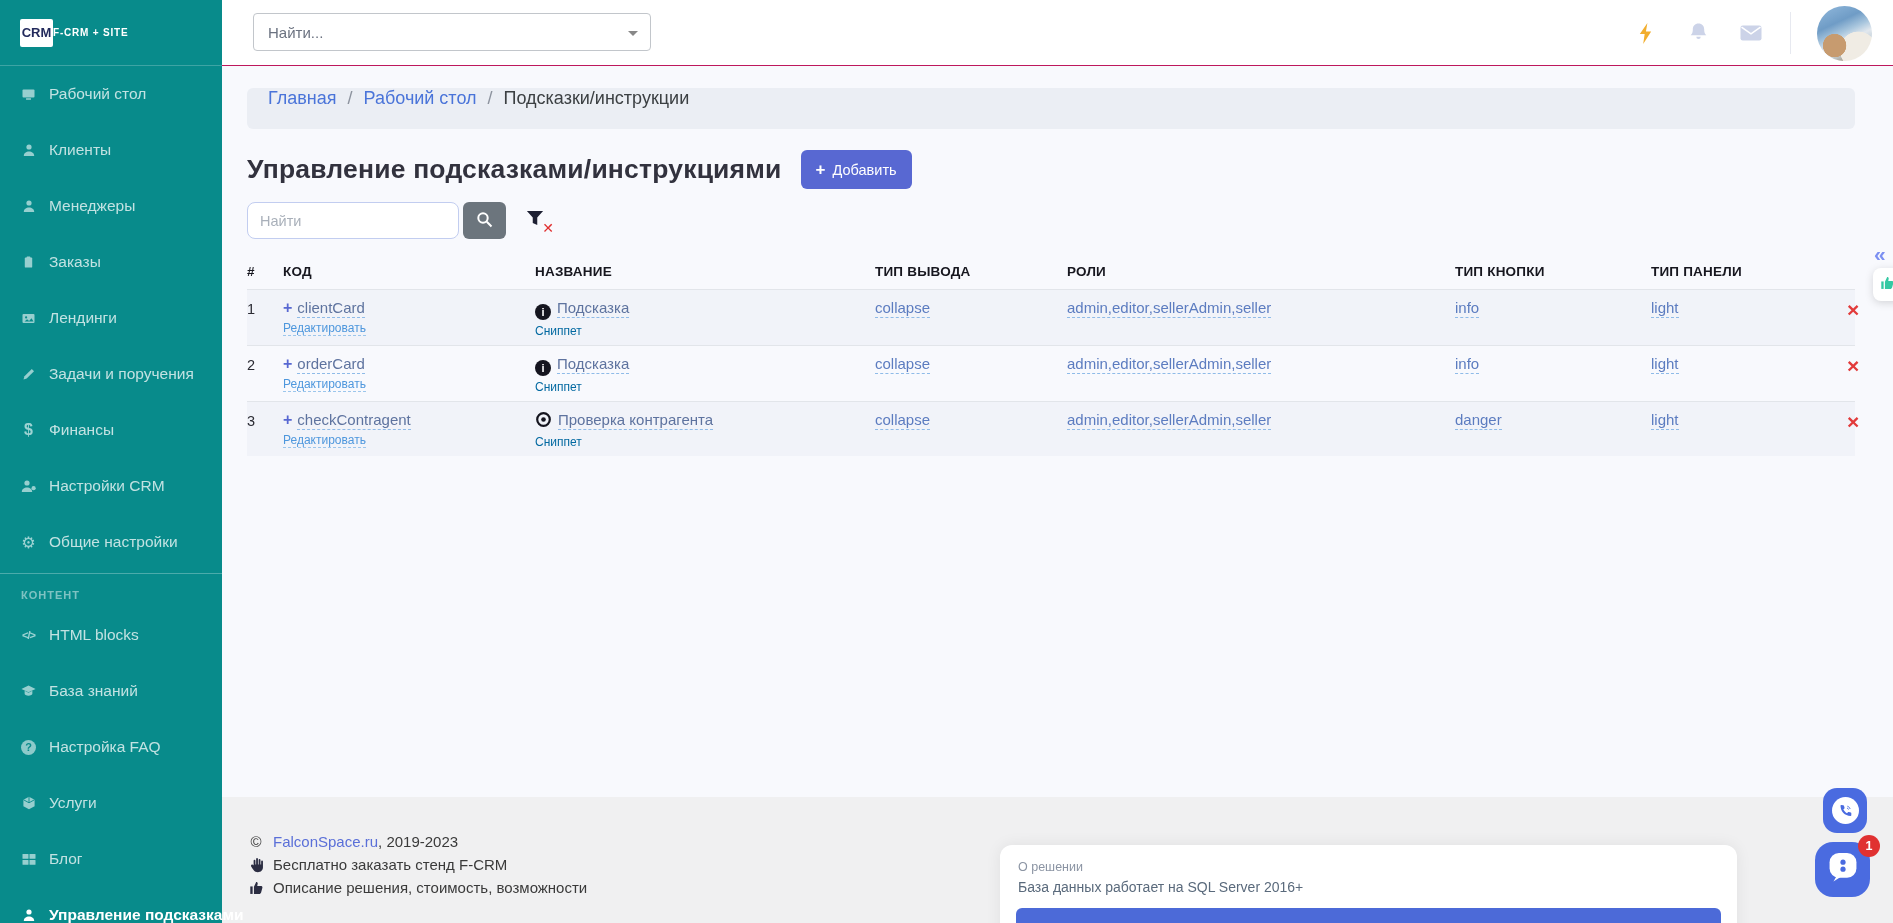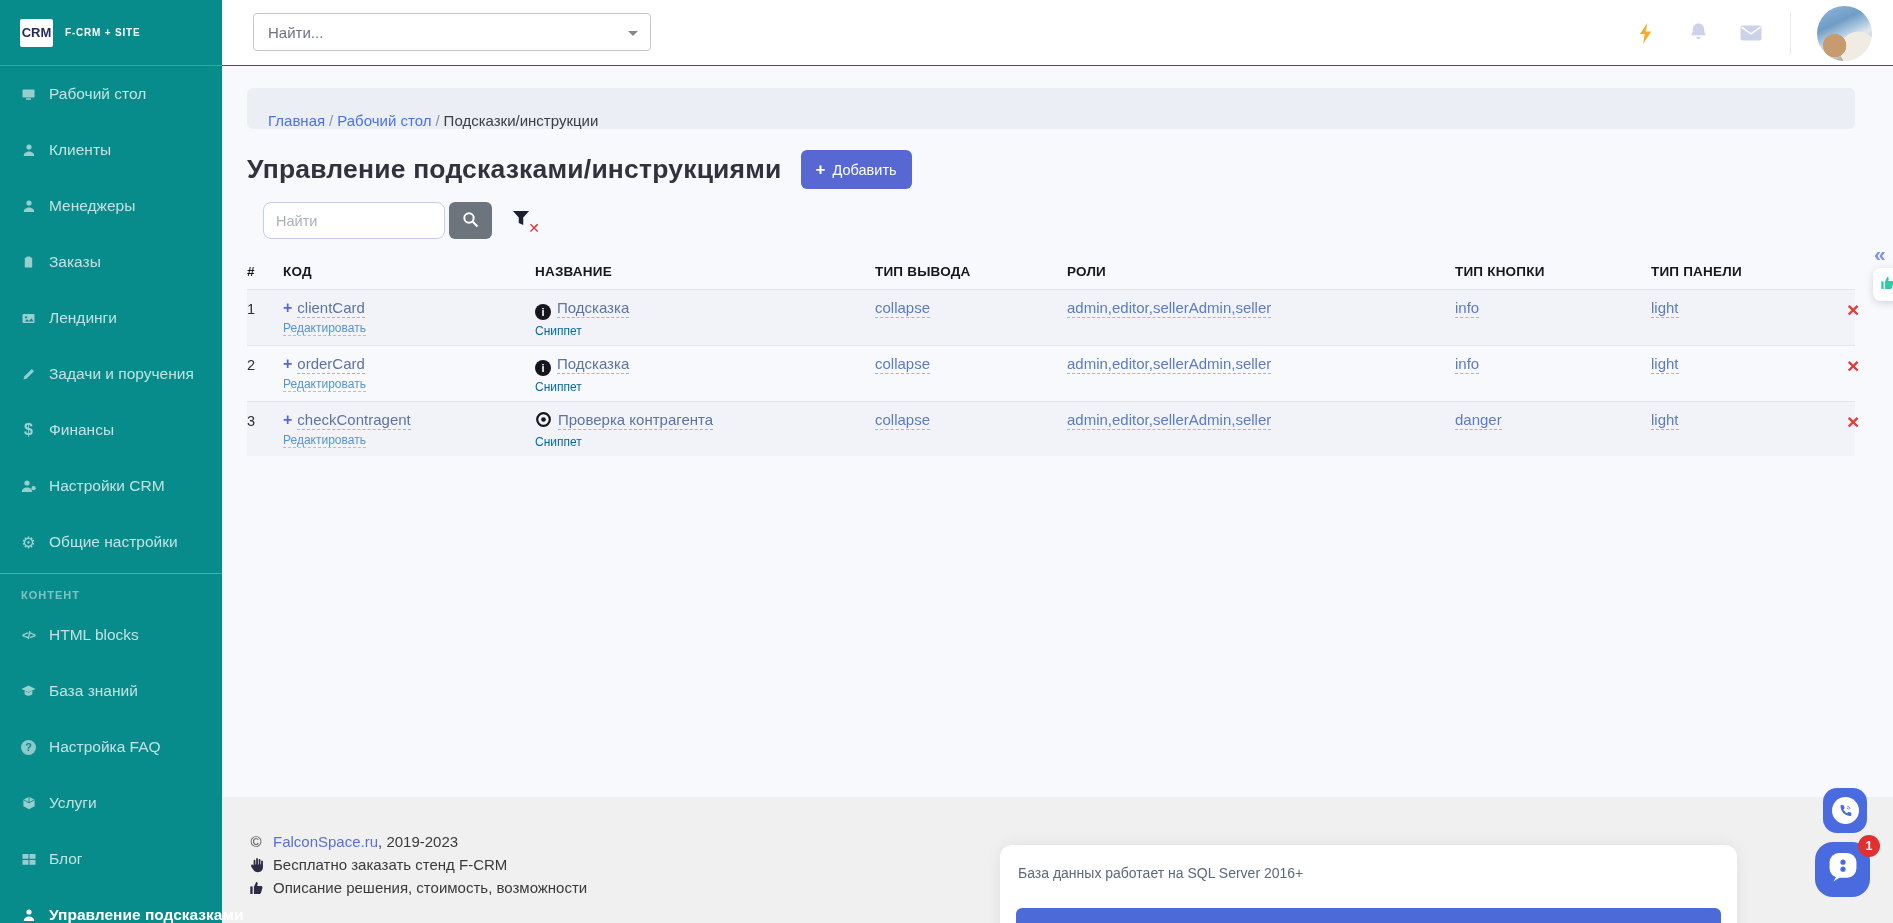--- a/index.html
+++ b/index.html
@@ -2,21 +2,21 @@
 <html><head>
 <meta charset="utf-8">
 <style>
   * { margin:0; padding:0; box-sizing:border-box; }
   html,body { width:1893px; height:923px; }
   body { font-family:"Liberation Sans","DejaVu Sans",sans-serif; }
   .app { position:relative; width:1893px; height:923px; overflow:hidden; background:#f8f9fd; }
 
   
   .sidebar { position:absolute; left:0; top:0; bottom:0; width:222px; background:#088b8b; z-index:6; }
-  .brand { height:66px; display:flex; align-items:center; gap:12px; padding:0 20px; border-bottom:1px solid rgba(255,255,255,.22); }
+  .brand { height:66px; display:flex; align-items:center; padding:0 20px; border-bottom:1px solid rgba(255,255,255,.22); }
   .brand-logo { width:33px; height:28px; background:#fff; color:#232a5c; font-weight:bold; font-size:13px; display:flex; align-items:center; justify-content:center; border-radius:2px; }
   .brand-title { color:#fff; font-weight:800; font-size:10px; letter-spacing:.8px; white-space:nowrap; }
   .nav-item { height:56px; display:flex; align-items:center; gap:10px; padding:0 18px; font-size:15.5px; color:#c2e2e2; cursor:pointer; white-space:nowrap; }
   .nav-item.active { color:#fff; font-weight:bold; }
   .nav-icon { width:21px; min-width:21px; display:inline-flex; justify-content:center; align-items:center; opacity:.72; font-size:14px; color:#d7efef; }
   .nav-item.active .nav-icon { opacity:1; color:#fff; }
   .nav-icon svg { fill:#cfeaea; }
   .nav-item.active .nav-icon svg { fill:#ffffff; }
   .nav-divider { border-top:1px solid rgba(255,255,255,.28); margin:3px 0 0; }
   .nav-section { padding:15px 21px 6px; font-size:11px; font-weight:bold; letter-spacing:1px; color:rgba(255,255,255,.48); }
@@ -33,29 +33,29 @@
   .top-divider { width:1px; height:42px; background:#e7e9f0; margin:0 26px 0 28px; }
   .avatar { width:55px; height:55px; border-radius:50%; cursor:pointer;
     background:
       radial-gradient(circle at 32% 72%, #c79b6f 0 21%, rgba(0,0,0,0) 22%),
       radial-gradient(circle at 75% 80%, #f0ece4 0 30%, rgba(0,0,0,0) 31%),
       linear-gradient(155deg, #93badd 0%, #6f9cc6 32%, #aac7de 48%, #e2e8ee 60%, #c6d2da 72%, #9a8a70 88%, #e8e2d8 100%);
   }
 
   
   .content { position:absolute; left:222px; top:66px; right:0; bottom:126px; background:#f8f9fd; padding:22px 38px 0 25px; }
-  .breadcrumb { background:#ebeef4; border-radius:6px; height:41px; display:flex; align-items:flex-end; padding:0 21px; font-size:15px; gap:4px; color:#3c4043; }
+  .breadcrumb { background:#ebeef4; border-radius:6px; height:41px; display:flex; align-items:flex-start; padding:0 21px; font-size:18px; gap:11px; color:#3c4043; }
   .bc-link { color:#4a74d9; text-decoration:none; cursor:pointer; }
   .bc-sep { color:#8d939e; }
   .title-row { display:flex; align-items:center; gap:19px; margin:21px 0 13px; }
   .page-title { font-size:26.5px; font-weight:600; color:#32323e; letter-spacing:.2px; }
   .add-btn { background:#5868d2; color:#fff; border:none; border-radius:6px; height:39px; padding:0 15px; font-size:14.5px; display:flex; align-items:center; gap:7px; cursor:pointer; font-family:inherit; }
   .add-btn .plus { font-size:17px; font-weight:bold; line-height:1; }
   .search-row { display:flex; align-items:center; margin-bottom:16px; }
-  .search-input { width:182px; height:37px; border:1px solid #c2cdf0; border-radius:8px; padding:0 12px; font-size:14.5px; color:#495057; outline:none; background:#fff; font-family:inherit;margin-left:16px; }
+  .search-input { width:212px; height:37px; border:1px solid #c2cdf0; border-radius:8px; padding:0 12px; font-size:14.5px; color:#495057; outline:none; background:#fff; font-family:inherit; }
   .search-input::placeholder { color:#a9b0ba; }
   .search-btn { width:43px; height:37px; background:#6c757d; border:none; border-radius:6px; margin-left:4px; display:flex; align-items:center; justify-content:center; cursor:pointer; }
   .filter-clear { margin-left:20px; position:relative; width:24px; height:22px; cursor:pointer; }
   .filter-clear .fx { position:absolute; right:-4px; bottom:-3px; color:#e02f2f; font-weight:bold; font-size:14px; line-height:1; }
 
   
   .tbl { width:100%; }
   .trow { display:grid; grid-template-columns:36px 252px 340px 192px 388px 196px 196px 1fr; align-items:start; }
   .thead { padding:9px 0 10px; font-size:13.5px; font-weight:bold; color:#17171f; letter-spacing:.2px; }
   .tdata { border-top:1px solid #e2e5ea; padding:9px 0 7px; min-height:49px; }
@@ -389,20 +389,21 @@
               <path d="M1.2 6h2.2v7H1.2z" fill="#2b2d42"></path>
               <path d="M4.6 13V6.4l2.1-4.5c.9-.1 1.6.7 1.4 1.6L7.7 5.6h3.5c.9 0 1.5.8 1.3 1.6l-1.2 4.5c-.2.8-1 1.4-1.8 1.4z" fill="#2b2d42"></path>
             </svg>
           </span>
         <span>Описание решения, стоимость, возможности</span>
       </div>
     </div>
   </footer>
 
   <div class="about-card">
+    <div class="about-label">О решении</div>
     <div class="about-text">База данных работает на SQL Server 2016+</div>
     <div class="about-bar"></div>
   </div>
 
   <div class="fab-viber">
     <span class="wc">
         <svg width="15" height="15" viewBox="0 0 15 15">
           <path d="M3.2 2.1l2.1.1c.3 0 .55.2.65.5l.6 2c.1.3 0 .62-.22.84l-1 1c.85 1.6 2.05 2.8 3.65 3.65l1-1c.22-.22.54-.32.84-.22l2 .6c.3.1.5.35.5.65v2.1c0 .4-.33.72-.73.7C6.7 12.7 2.6 8.6 2.5 2.8c0-.4.3-.72.7-.7z" fill="#4a6be0"></path>
           <path d="M9.3 3.2c1.5.4 2.4 1.3 2.8 2.8M9 5c.8.25 1.3.75 1.55 1.55" stroke="#4a6be0" stroke-width=".9" fill="none"></path>
         </svg>

